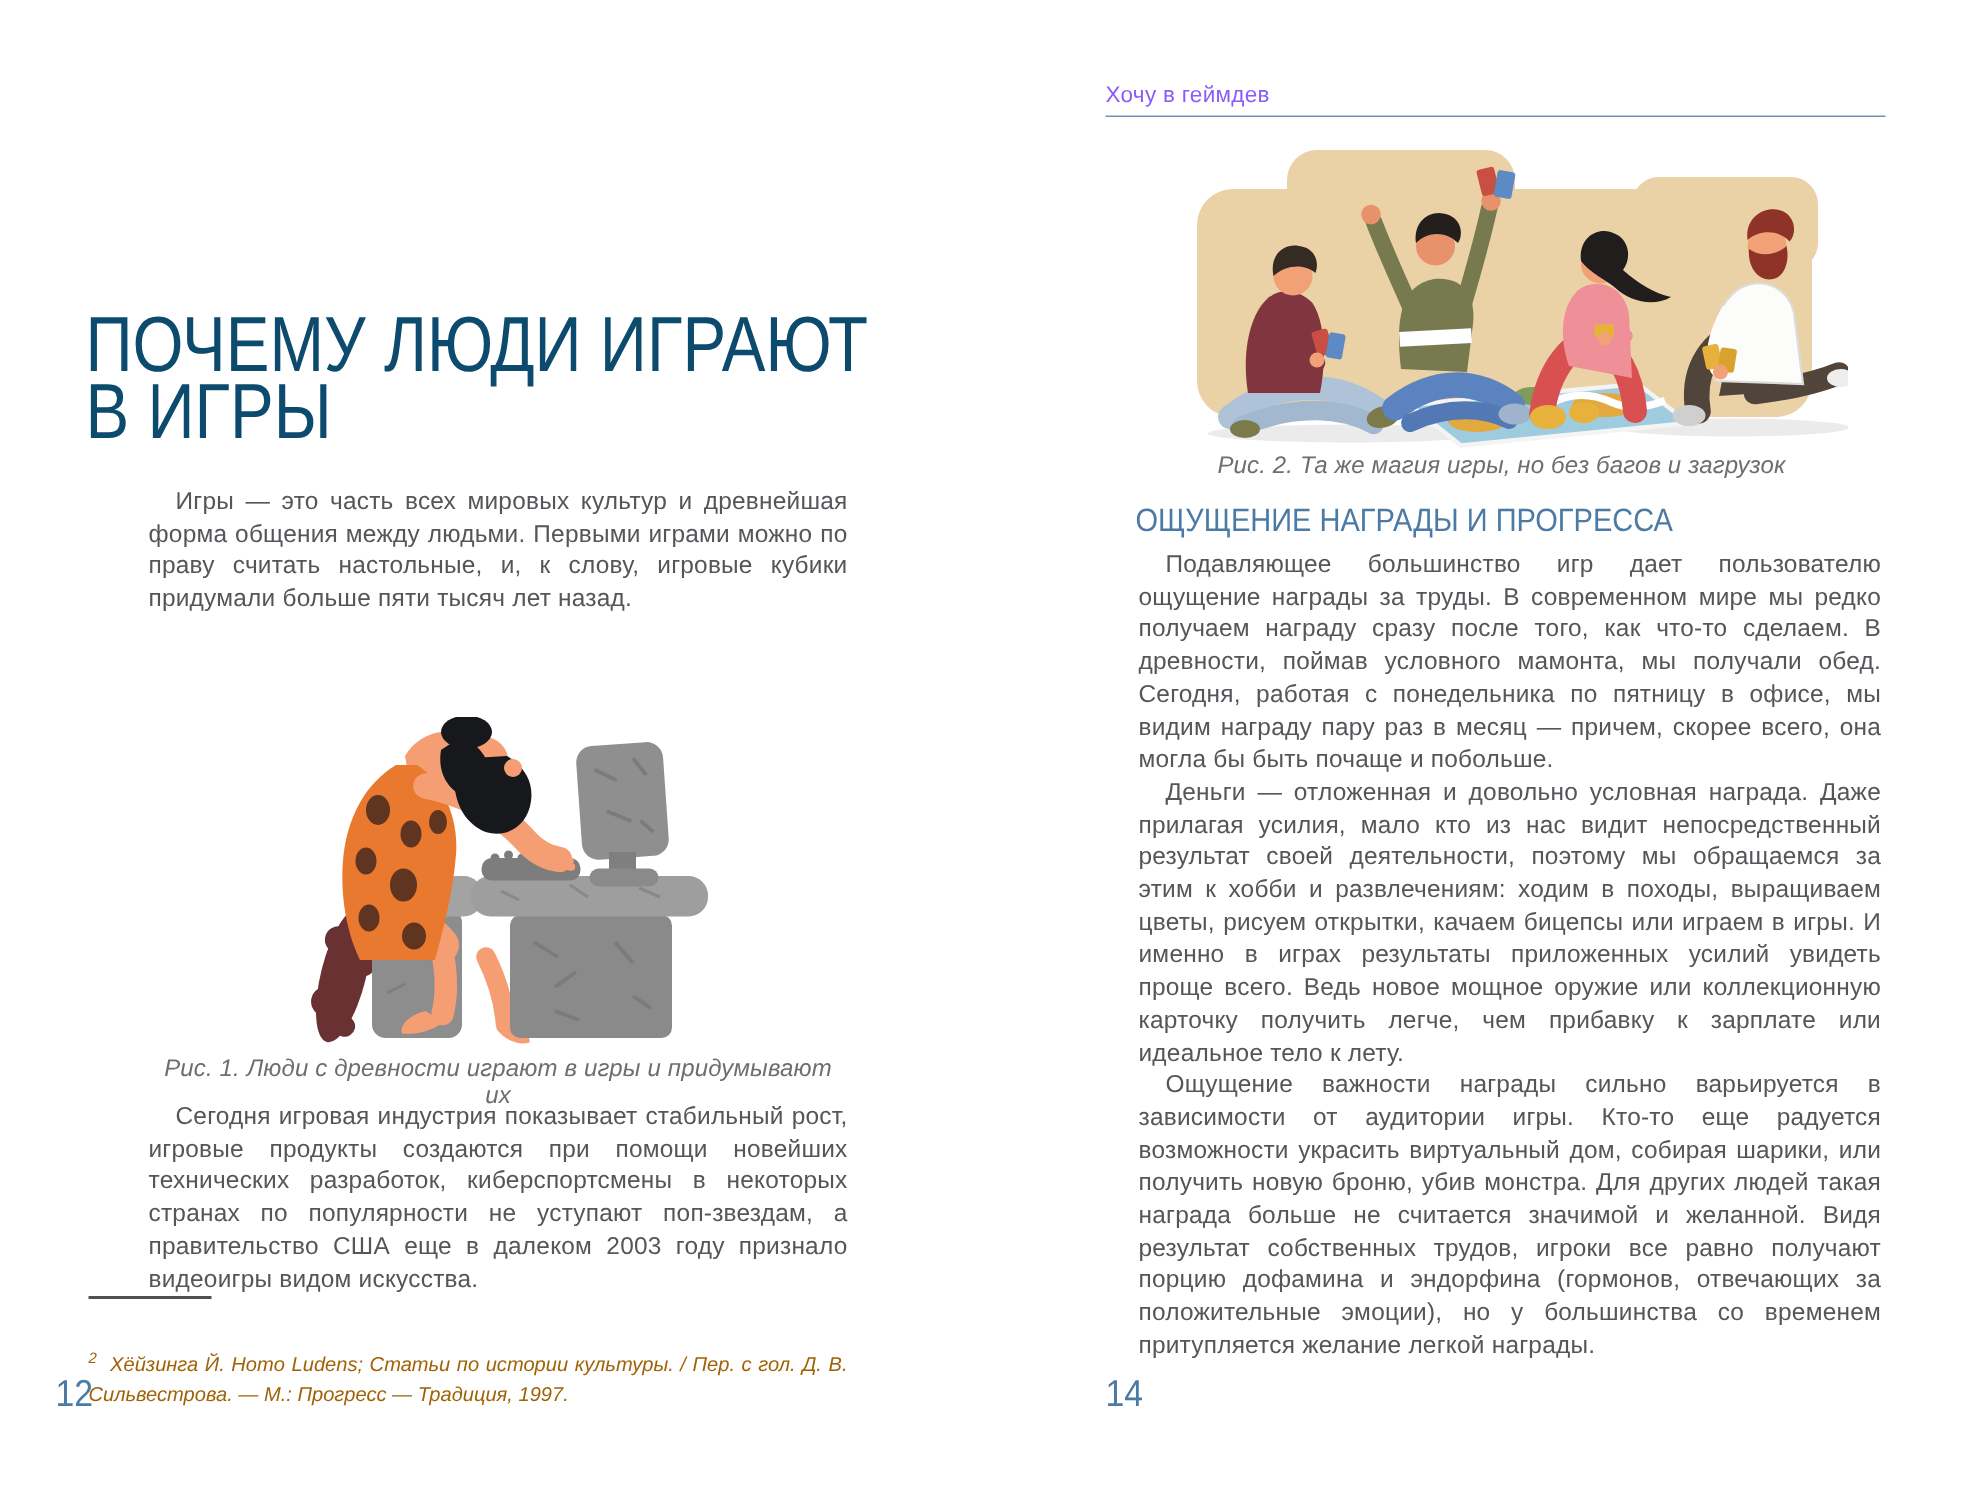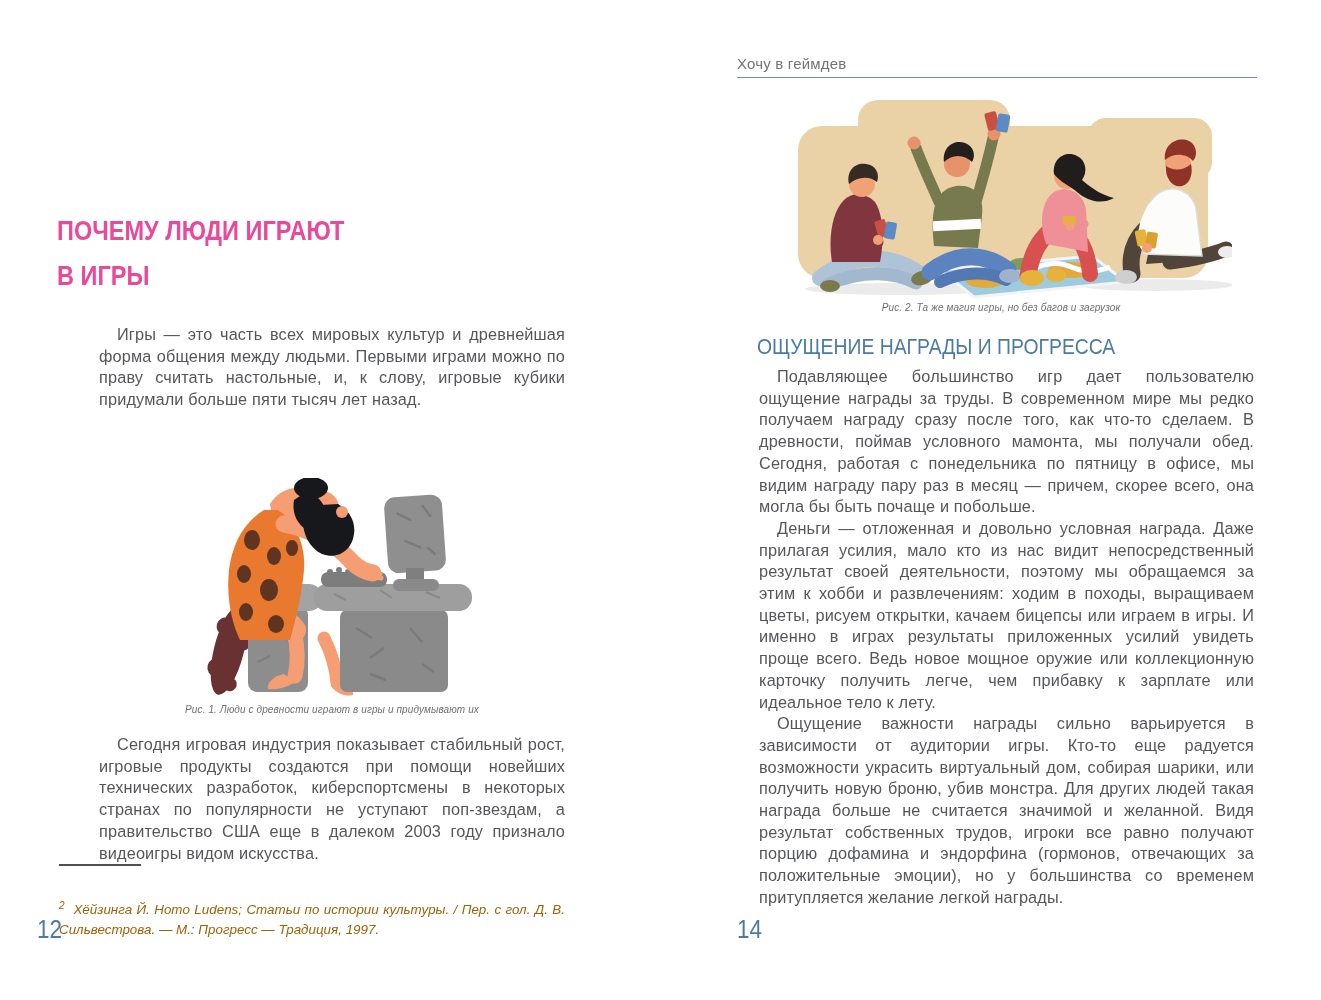--- a/index.html
+++ b/index.html
@@ -1,28 +1,28 @@
 <!DOCTYPE html>
 <html><head>
 <meta charset="utf-8">
 <style>
   html,body{margin:0;padding:0;background:#ffffff;}
   #page{position:relative;width:1321px;height:1000px;background:#ffffff;overflow:hidden;
         font-family:"Liberation Sans", sans-serif;}
   .abs{position:absolute;}
   
-  .chapter-title{left:57px;top:208px;color:#ec4899;font-size:28px;line-height:45px;
-                 font-weight:700;letter-spacing:0px;}
+  .chapter-title{left:57px;top:208px;color:#0c4a6e;font-size:52px;line-height:45px;
+                 font-weight:400;letter-spacing:0px;}
   .chapter-title .tline{display:block;transform:scaleX(.84);transform-origin:left;white-space:nowrap;}
   .bodycol{color:#55565a;font-size:16.3px;line-height:21.7px;text-align:justify;letter-spacing:.15px;}
   .bodycol p{margin:0;}
   .indent{text-indent:18px;}
   sup{font-size:10px;line-height:0;}
-  .caption{font-style:italic;font-size:10px;color:#6d6e70;text-align:center;letter-spacing:.1px;}
-  .runhead{color:#737373;font-size:15px;letter-spacing:.2px;}
+  .caption{font-style:italic;font-size:16px;color:#6d6e70;text-align:center;letter-spacing:.1px;}
+  .runhead{color:#8b5cf6;font-size:15px;letter-spacing:.2px;}
   .headrule{border-top:1.5px solid #6d93b4;}
   .sechead{color:#4b7ba5;font-size:21.5px;font-weight:500;transform:scaleX(.9);
            transform-origin:left;white-space:nowrap;}
   .footrule{border-top:2px solid #4f5052;width:82px;}
   .footnote{font-style:italic;font-size:13.4px;line-height:20px;color:#a16207;text-align:justify;margin-top:28px;}
   .pagenum{color:#4b7ba5;font-size:25px;transform:scaleX(.9);transform-origin:left;}
 </style>
 </head>
 <body>
 

